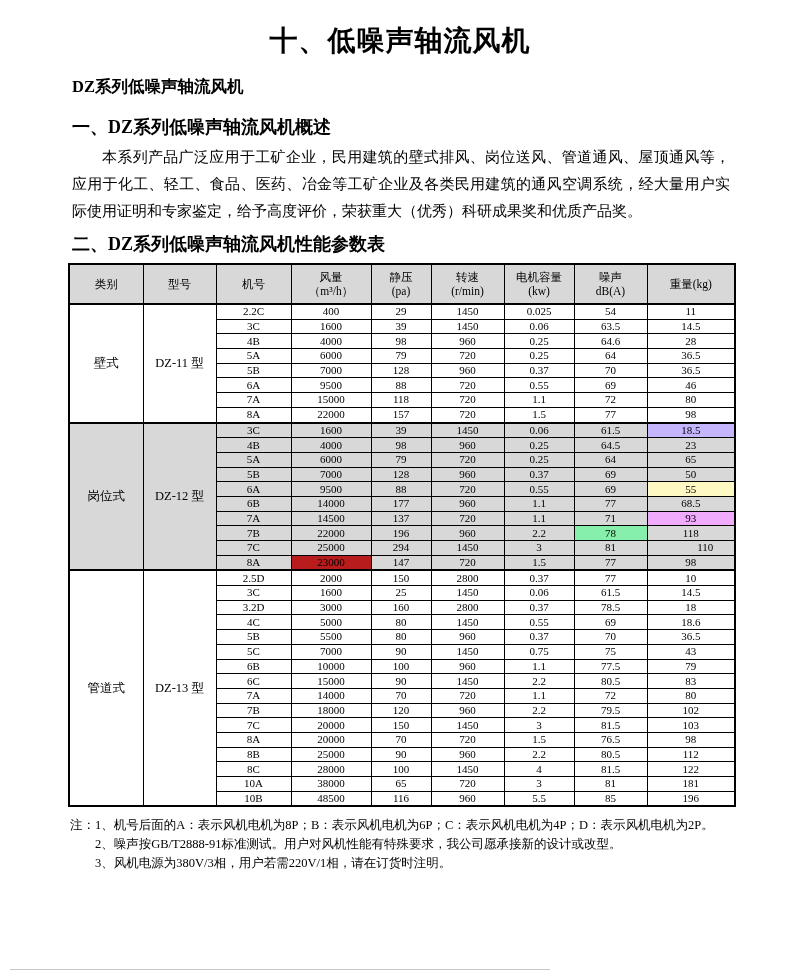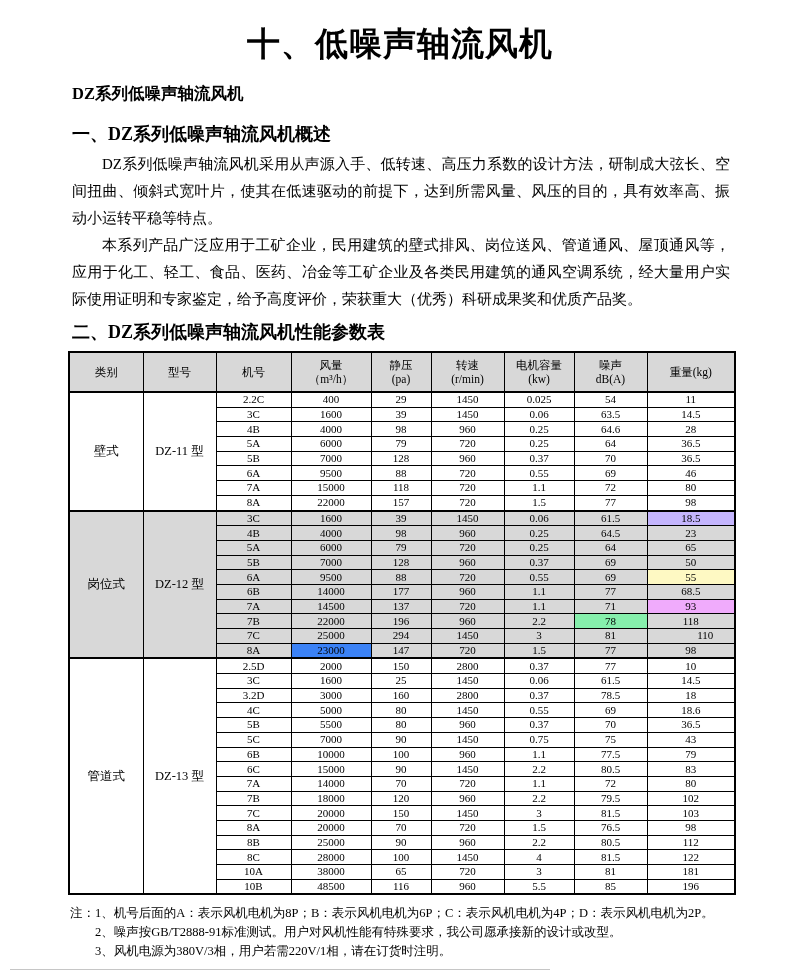--- a/index.html
+++ b/index.html
@@ -8,21 +8,21 @@
     width:800px; height:974px;
     margin:0 auto;
     background:#ffffff;
     color:#000;
     font-family:"Liberation Serif","DejaVu Serif",serif;
     overflow:hidden;
   }
   .doc-title {
     margin:0; padding-top:22px;
     text-align:center;
-    font-size:33px; font-weight:bold;
+    font-size:28px; font-weight:bold;
     letter-spacing:1px;
   }
   .series-subtitle {
     margin:16px 0 0 72px;
     font-size:16.5px; font-weight:bold;
   }
   .section-heading {
     margin:17px 0 0 72px;
     font-size:18px; font-weight:bold;
   }
@@ -82,21 +82,20 @@
 <body>
 
 <div class="page">
 
   <h1 class="doc-title">十、低噪声轴流风机</h1>
 
   <div class="series-subtitle">DZ系列低噪声轴流风机</div>
 
   <h2 class="section-heading">一、DZ系列低噪声轴流风机概述</h2>
 
-  <p class="body-paragraph">DZ系列低噪声轴流风机采用从声源入手、低转速、高压力系数的设计方法，研制成大弦长、空间扭曲、倾斜式宽叶片，使其在低速驱动的前提下，达到所需风量、风压的目的，具有效率高、振动小运转平稳等特点。</p>
   <p class="body-paragraph">本系列产品广泛应用于工矿企业，民用建筑的壁式排风、岗位送风、管道通风、屋顶通风等，应用于化工、轻工、食品、医药、冶金等工矿企业及各类民用建筑的通风空调系统，经大量用户实际使用证明和专家鉴定，给予高度评价，荣获重大（优秀）科研成果奖和优质产品奖。</p>
 
   <h2 class="section-heading" id="sec2-heading">二、DZ系列低噪声轴流风机性能参数表</h2>
 
   <table class="perf">
     <colgroup>
       <col style="width:74px">
         <col style="width:73px">
         <col style="width:75px">
       <col style="width:80px">
@@ -272,21 +271,21 @@
           <td style="background: rgb(216, 216, 216);">7C</td>
           <td style="background: rgb(216, 216, 216);">25000</td>
           <td style="background: rgb(216, 216, 216);">294</td>
           <td style="background: rgb(216, 216, 216);">1450</td>
           <td style="background: rgb(216, 216, 216);">3</td>
           <td style="background: rgb(216, 216, 216);">81</td>
           <td style="background: rgb(216, 216, 216); padding-left: 29px;">110</td>
         </tr>
         <tr>
           <td style="background: rgb(216, 216, 216);">8A</td>
-          <td style="background: #3b82f6; text-align: center;">23000</td>
+          <td style="background: #b91c1c; text-align: center;">23000</td>
           <td style="background: rgb(216, 216, 216);">147</td>
           <td style="background: rgb(216, 216, 216);">720</td>
           <td style="background: rgb(216, 216, 216);">1.5</td>
           <td style="background: rgb(216, 216, 216);">77</td>
           <td style="background: rgb(216, 216, 216);">98</td>
         </tr>
         <tr class="group-start">
           <td rowspan="16" class="cat">管道式</td>
           <td rowspan="16" class="model">DZ-13 型</td>
           <td>2.5D</td>

